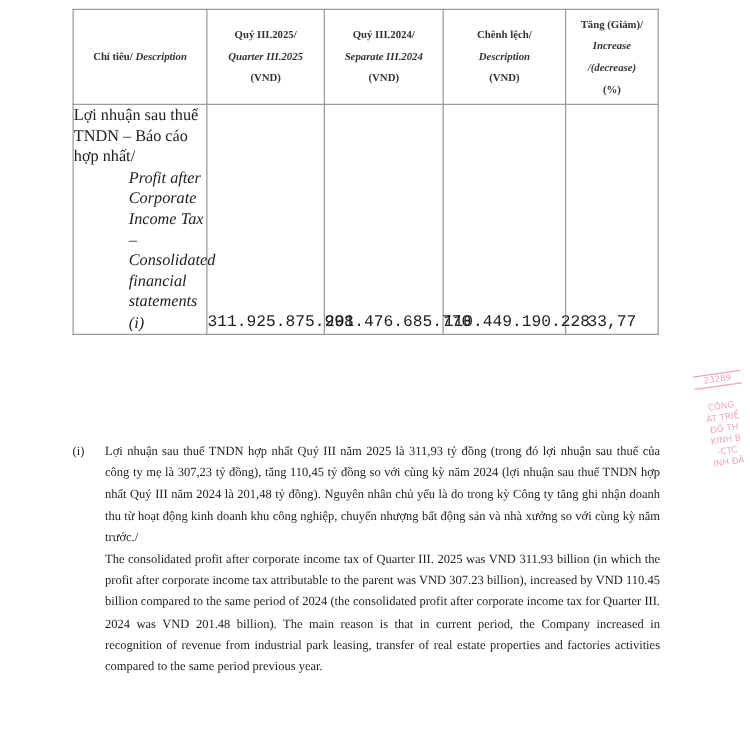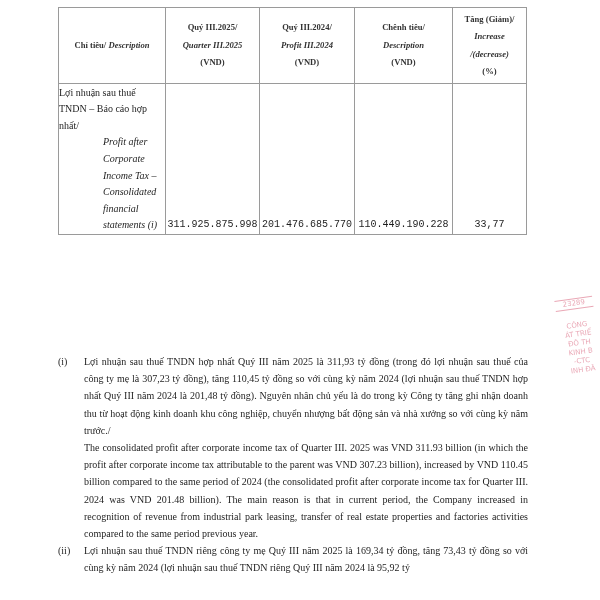--- a/index.html
+++ b/index.html
@@ -8,21 +8,21 @@
     font-family:"Liberation Serif","DejaVu Serif",serif; color:#1e1e1e;
     position:relative;
   }
   .page { position:absolute; left:0; top:0; width:600px; height:600px; }
   table.fin {
     position:absolute; left:58px; top:7px; width:468px;
     border-collapse:collapse; table-layout:fixed;
   }
   table.fin td, table.fin th {
     border:1px solid #9a9a9a; padding:0; vertical-align:bottom;
-    font-size:10px; line-height:16.6px;
+    font-size:13px; line-height:16.6px;
   }
   table.fin th {
     height:75px; vertical-align:middle; text-align:center;
     font-weight:bold; font-size:8.6px; line-height:17.5px; color:#333;
   }
   table.fin th .it { font-style:italic; }
   col.c1 { width:107px; } col.c2 { width:94px; } col.c3 { width:95px; }
   col.c4 { width:98px; } col.c5 { width:74px; }
   td.desc { text-align:left; padding:4px 2px 1px 5px; vertical-align:top; font-size:9.6px; line-height:17.5px; }
   td.desc .it { font-style:italic;margin-left:44px; }
@@ -59,25 +59,25 @@
         <span>Chỉ tiêu/</span>
         <span class="it">Description</span>
       </th>
       <th>
         <div>Quý III.2025/</div>
         <div class="it">Quarter III.2025</div>
         <div>(VND)</div>
       </th>
       <th>
         <div>Quý III.2024/</div>
-        <div class="it">Profit III.2024</div>
+        <div class="it">Separate III.2024</div>
         <div>(VND)</div>
       </th>
       <th>
-        <div>Chênh tiêu/</div>
+        <div>Chênh lệch/</div>
         <div class="it">Description</div>
         <div>(VND)</div>
       </th>
       <th>
         <div>Tăng (Giảm)/</div>
         <div class="it">Increase</div>
         <div class="it">/(decrease)</div>
         <div>(%)</div>
       </th>
     </tr>
@@ -93,24 +93,20 @@
     </tr>
   </tbody>
     </table>
 
   <div class="notes">
     <div class="note">
       <span class="mark">(i)</span>
       <div>Lợi nhuận sau thuế TNDN hợp nhất Quý III năm 2025 là 311,93 tỷ đồng (trong đó lợi nhuận sau thuế của công ty mẹ là 307,23 tỷ đồng), tăng 110,45 tỷ đồng so với cùng kỳ năm 2024 (lợi nhuận sau thuế TNDN hợp nhất Quý III năm 2024 là 201,48 tỷ đồng). Nguyên nhân chủ yếu là do trong kỳ Công ty tăng ghi nhận doanh thu từ hoạt động kinh doanh khu công nghiệp, chuyển nhượng bất động sản và nhà xưởng so với cùng kỳ năm trước./</div>
       <div class="en">The consolidated profit after corporate income tax of Quarter III. 2025 was VND 311.93 billion (in which the profit after corporate income tax attributable to the parent was VND 307.23 billion), increased by VND 110.45 billion compared to the same period of 2024 (the consolidated profit after corporate income tax for Quarter III. 2024 was VND 201.48 billion). The main reason is that in current period, the Company increased in recognition of revenue from industrial park leasing, transfer of real estate properties and factories activities compared to the same period previous year.</div>
     </div>
-    <div class="note">
-      <span class="mark">(ii)</span>
-      <div>Lợi nhuận sau thuế TNDN riêng công ty mẹ Quý III năm 2025 là 169,34 tỷ đồng, tăng 73,43 tỷ đồng so với cùng kỳ năm 2024 (lợi nhuận sau thuế TNDN riêng Quý III năm 2024 là 95,92 tỷ</div>
-    </div>
   </div>
 
   <div class="stamp">
     <div class="num">23289</div>
     <div>CÔNG</div>
     <div>ÁT TRIỂ</div>
     <div>ĐÔ TH</div>
     <div>KINH B</div>
     <div>-CTC</div>
     <div>INH ĐÂ</div>

